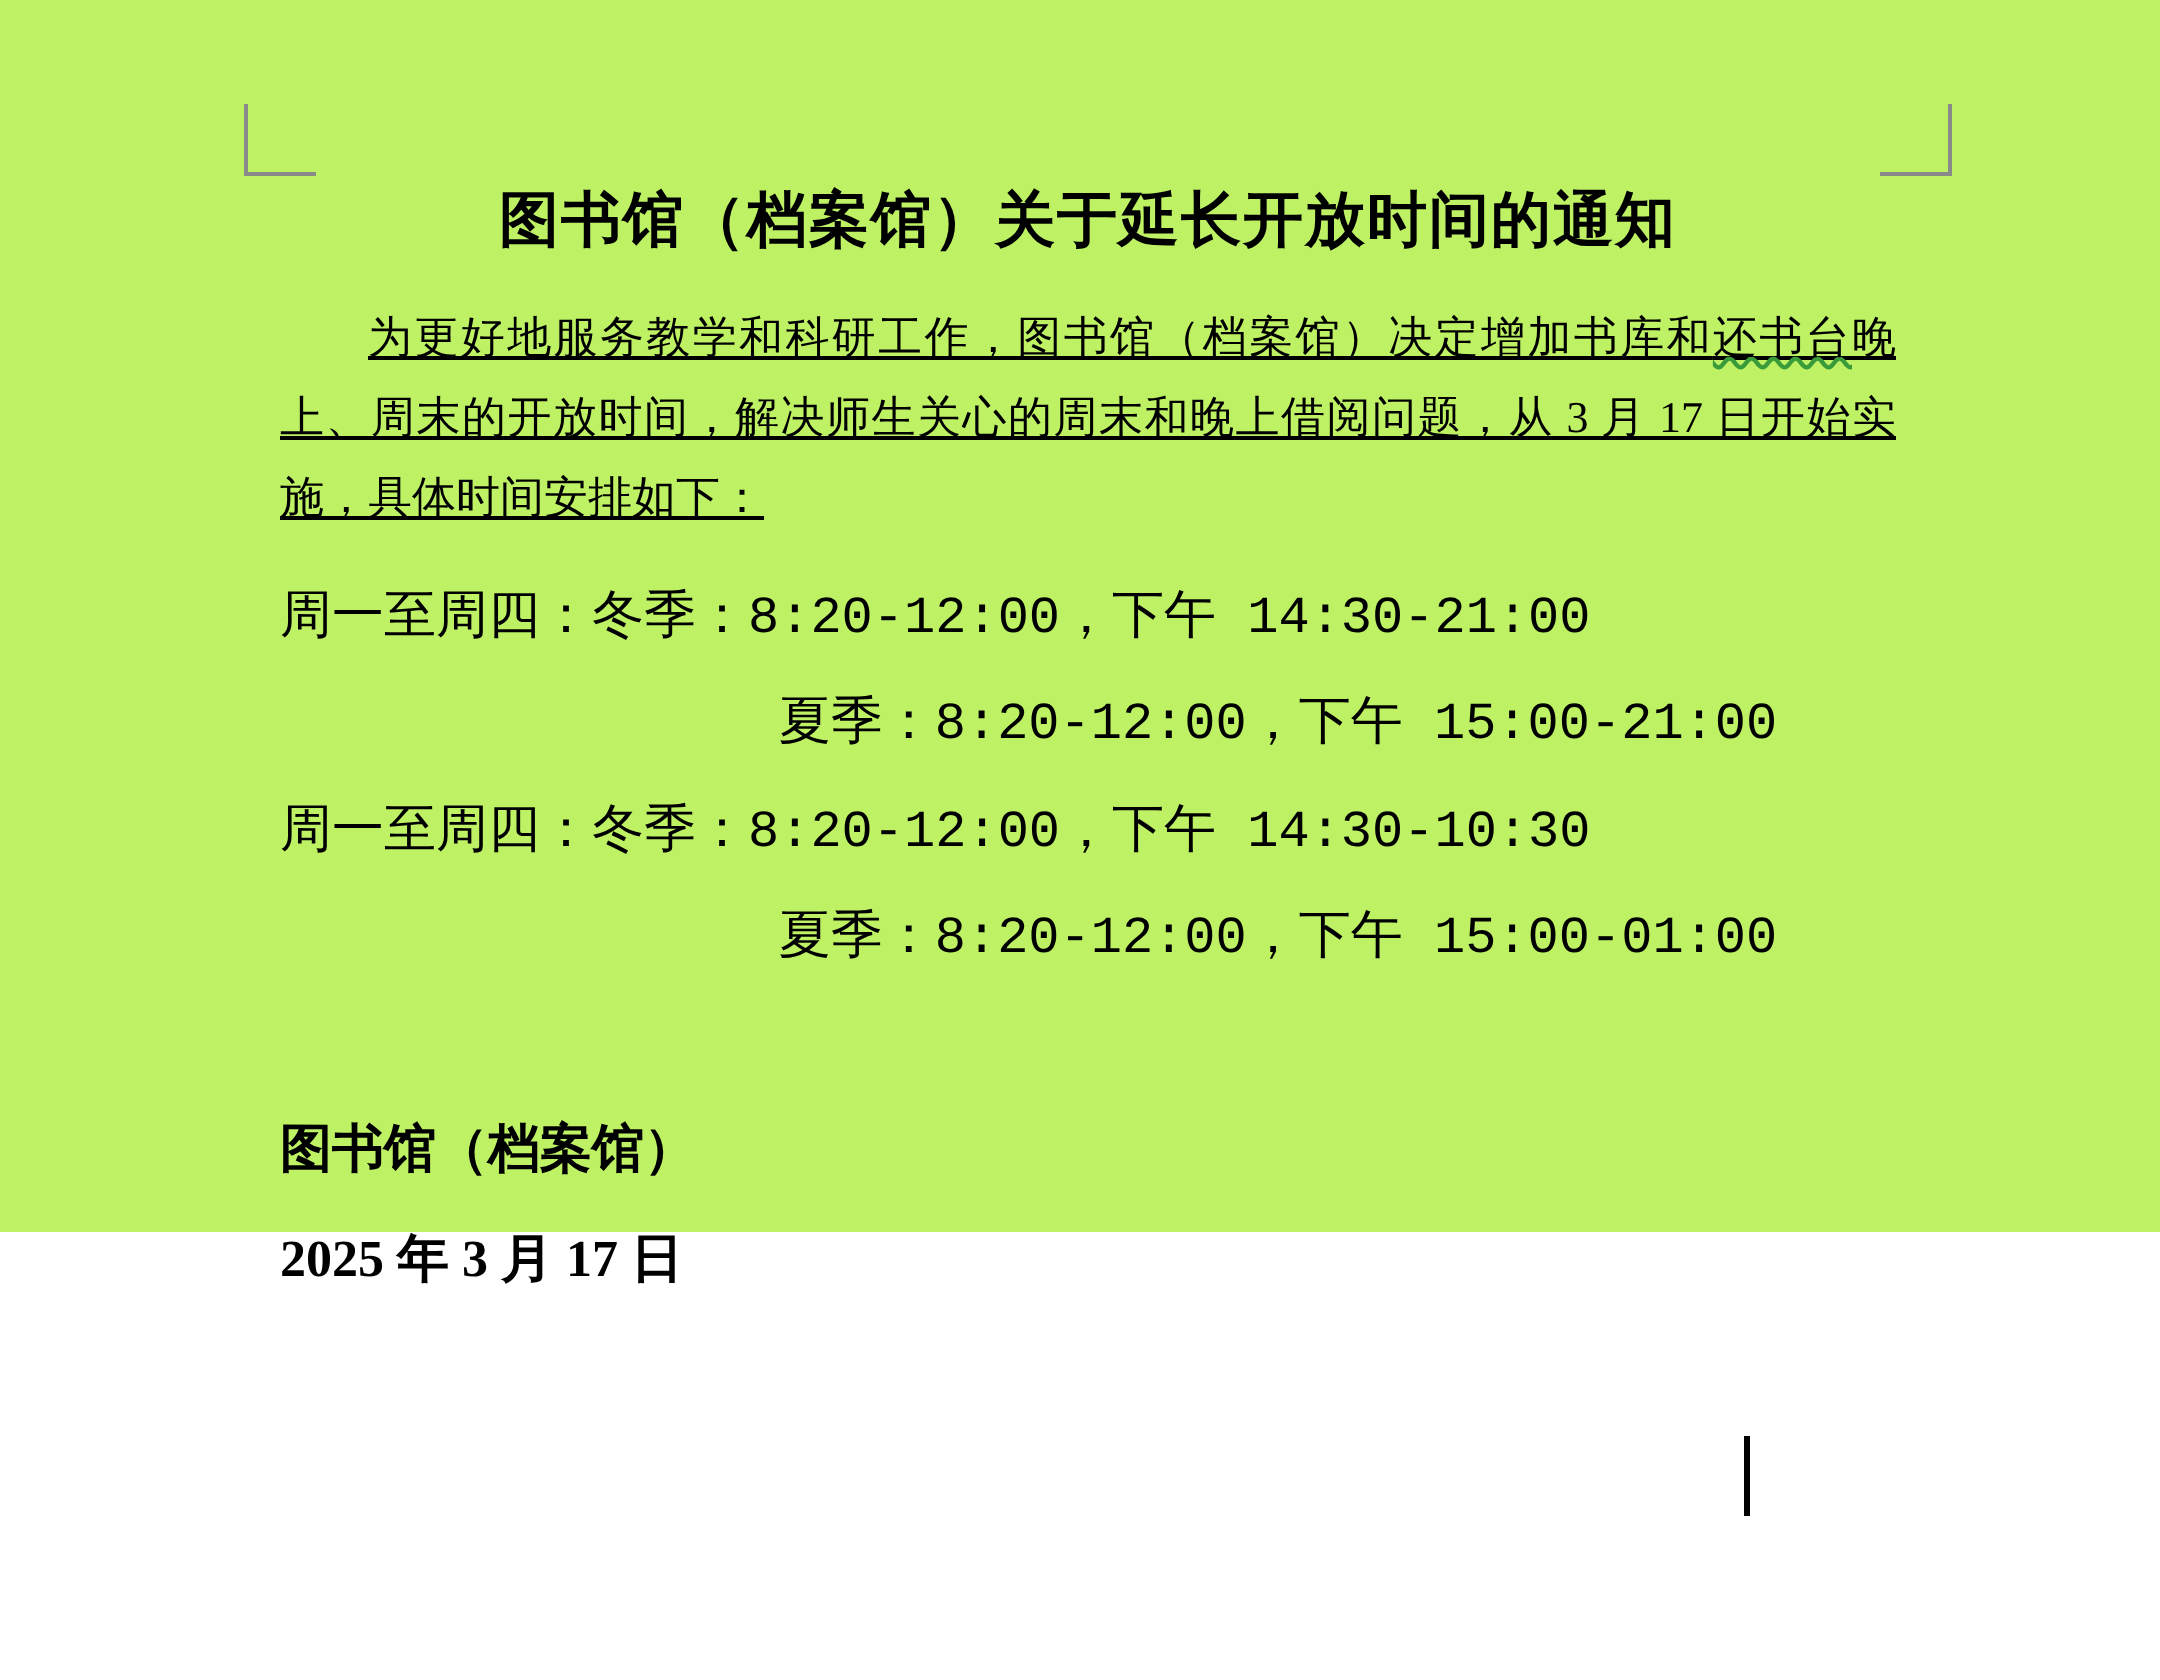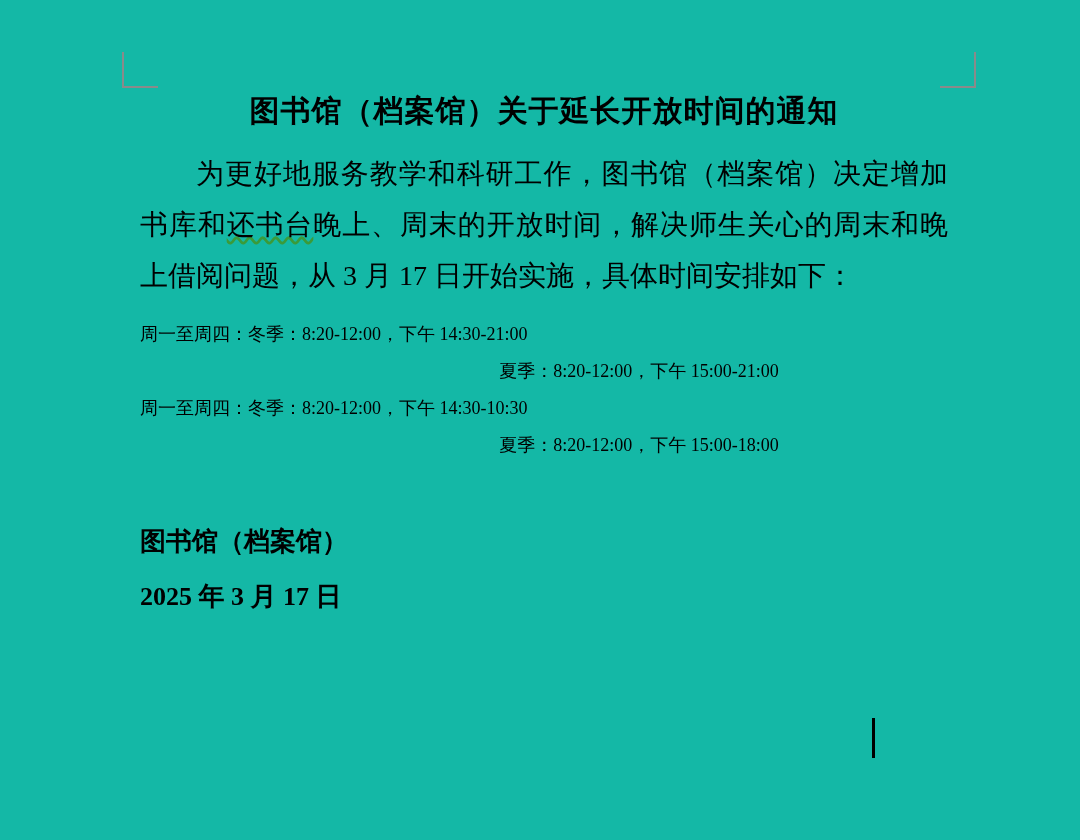--- a/index.html
+++ b/index.html
@@ -14,22 +14,22 @@
     color: #000000;
     position: relative;
     overflow: hidden;
   }
 
   .page {
     position: absolute;
     left: 0;
     top: 0;
     width: 1080px;
-    height: 840px;
-    background: #14b8a6;
+    height: 616px;
+    background: #bef264;
   }
 
   
   .crop-mark {
     position: absolute;
     width: 34px;
     height: 34px;
   }
   .crop-mark.tl {
     left: 122px;
@@ -59,41 +59,43 @@
     font-family: "Liberation Serif", "DejaVu Serif", serif;
     font-weight: bold;
     font-size: 30px;
     text-align: center;
     letter-spacing: 1px;
     margin: 0 0 16px 0;
     line-height: 1.5;
   }
 
   .body-para {
-    font-size: 28px;
+    font-size: 22px;
     line-height: 1.82;
     text-align: justify;
     text-align-last: left;
     text-indent: 2em;
     margin: 0 0 2px 0;
     word-break: break-all;
+    text-decoration: underline;
   }
 
   .squiggle {
     text-decoration: underline wavy #3a9b3a;
     text-decoration-skip-ink: none;
   }
 
   .schedule {
     margin-top: 14px;
   }
   .sched-line {
-    font-size: 18px;
+    font-size: 26px;
     line-height: 2.05;
     white-space: nowrap;
+    font-family: Liberation Mono, monospace;
   }
   .sched-line.indented {
     padding-left: 190px;
     text-align: center;
   }
 
   .sign-block {
     margin-top: 52px;
     text-align: left;
     padding-right: 120px;
@@ -128,21 +130,21 @@
 
     <p class="body-para"><span>为更好地服务教学和科研工作，图书馆（档案馆）决定增加书库和</span><span class="squiggle">还书台</span><span>晚上、周末的开放时间，解决师生关心的周末和晚上借阅问题，从 3 月 17 日开始实施，具体时间安排如下：</span></p>
 
     <div class="schedule">
       <div class="sched-line"><span>周一至周四：冬季：</span><span>8:20-12:00，下午 14:30-21:00</span></div>
 
       <div class="sched-line indented"><span>夏季：</span><span>8:20-12:00，下午 15:00-21:00</span></div>
 
       <div class="sched-line"><span>周一至周四：冬季：</span><span>8:20-12:00，下午 14:30-10:30</span></div>
 
-      <div class="sched-line indented"><span>夏季：</span><span>8:20-12:00，下午 15:00-18:00</span></div>
+      <div class="sched-line indented"><span>夏季：</span><span>8:20-12:00，下午 15:00-01:00</span></div>
     </div>
 
     <div class="sign-block">
       <div class="sign-line">图书馆（档案馆）</div>
       <div class="sign-line">2025 年 3 月 17 日</div>
     </div>
 
   </div>
 
   <div class="caret"></div>

